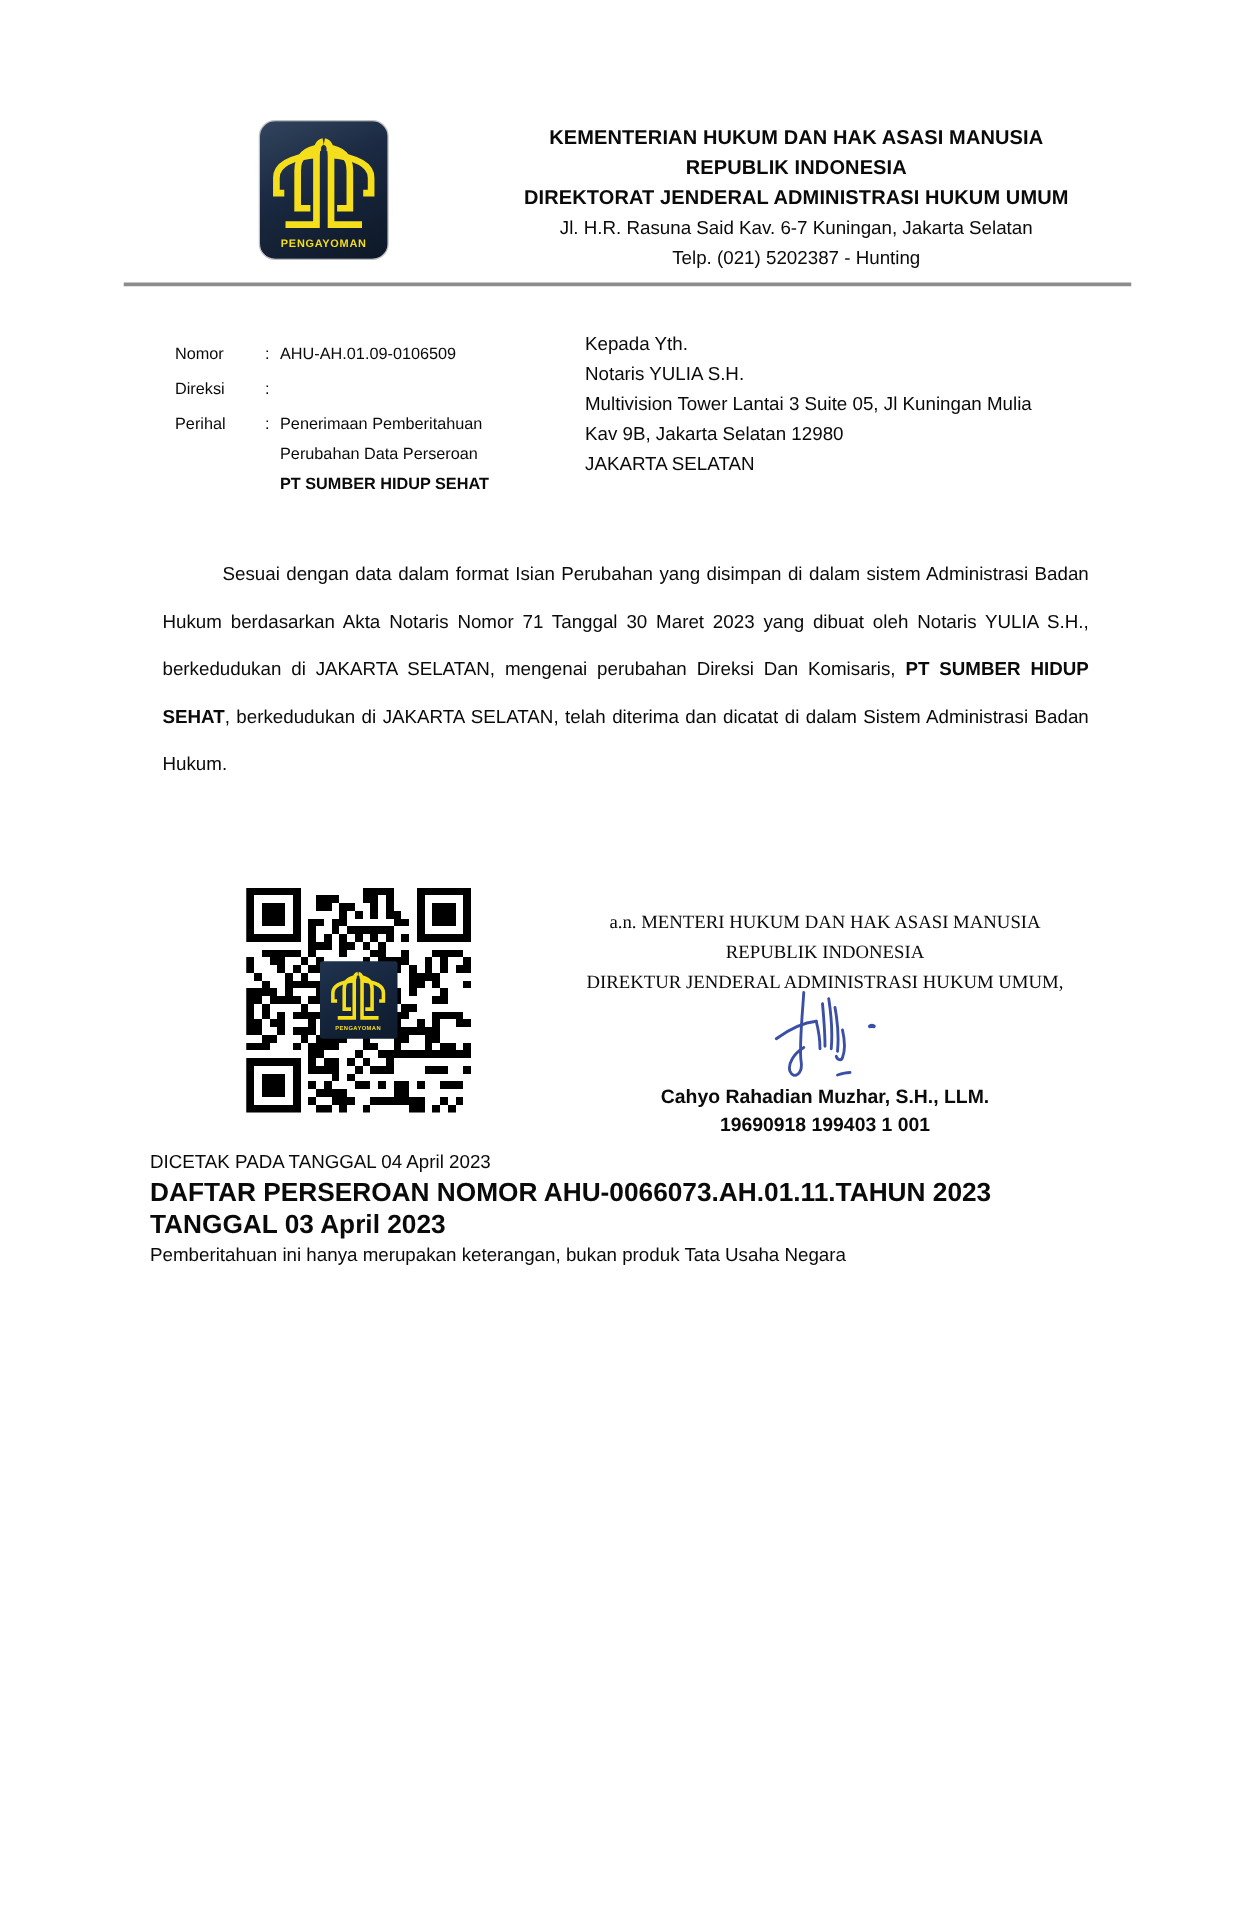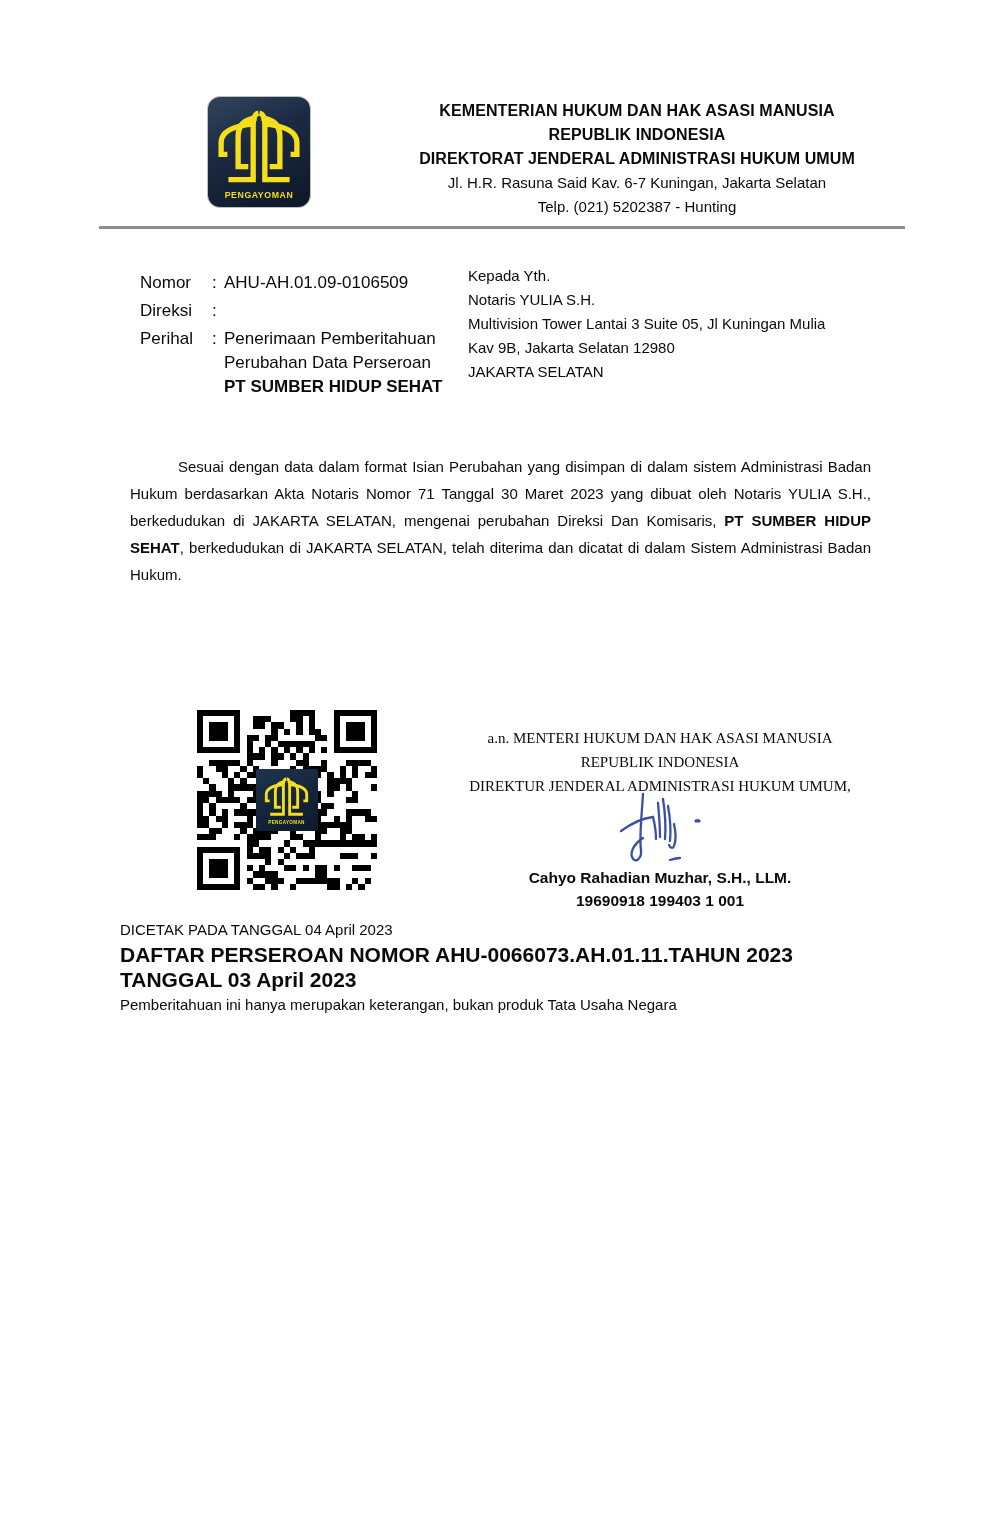--- a/index.html
+++ b/index.html
@@ -25,34 +25,34 @@
   }
   .letterhead .lh-bold { font-size:16px; font-weight:bold; line-height:24px; letter-spacing:.1px; }
   .letterhead .lh-reg  { font-size:15px; line-height:24px; }
 
   .rule {
     position:absolute; left:99px; top:226px; width:806px; height:3px;
     background:#8c8c8c;
   }
 
   
-  .meta { position:absolute; left:140px; top:271px; font-size:17px; line-height:24px; }
+  .meta { position:absolute; left:140px; top:271px; font-size:13px; line-height:24px; }
   .meta-row { display:flex; margin-bottom:4px; }
   .meta-label { width:72px; }
   .meta-colon { width:12px; }
   .meta-val   { white-space:nowrap; }
   .perihal-bold { font-weight:bold; }
 
   
   .recipient { position:absolute; left:468px; top:264px; width:410px; font-size:15px; line-height:24px; }
 
   
   .body-par {
-    position:absolute; left:130px; top:453px; width:741px;
-    font-size:15px; line-height:27px; text-align:justify; text-indent:48px;
+    position:absolute; left:130px; top:441px; width:741px;
+    font-size:15px; line-height:38px; text-align:justify; text-indent:48px;
   }
   .body-par b { font-weight:bold; }
 
   
   .qr-wrap { position:absolute; left:197px; top:710px; width:180px; height:180px; background:#fff; }
   .qr-wrap svg.qr-grid { width:100%; height:100%; display:block; fill:#000; shape-rendering:crispEdges; }
   .qr-logo {
     position:absolute; left:59px; top:59px; width:62px; height:62px;
     background:linear-gradient(155deg,#203450 0%, #15253c 50%, #0e1a2c 100%);
     border-radius:2px; display:flex; align-items:center; justify-content:center;

